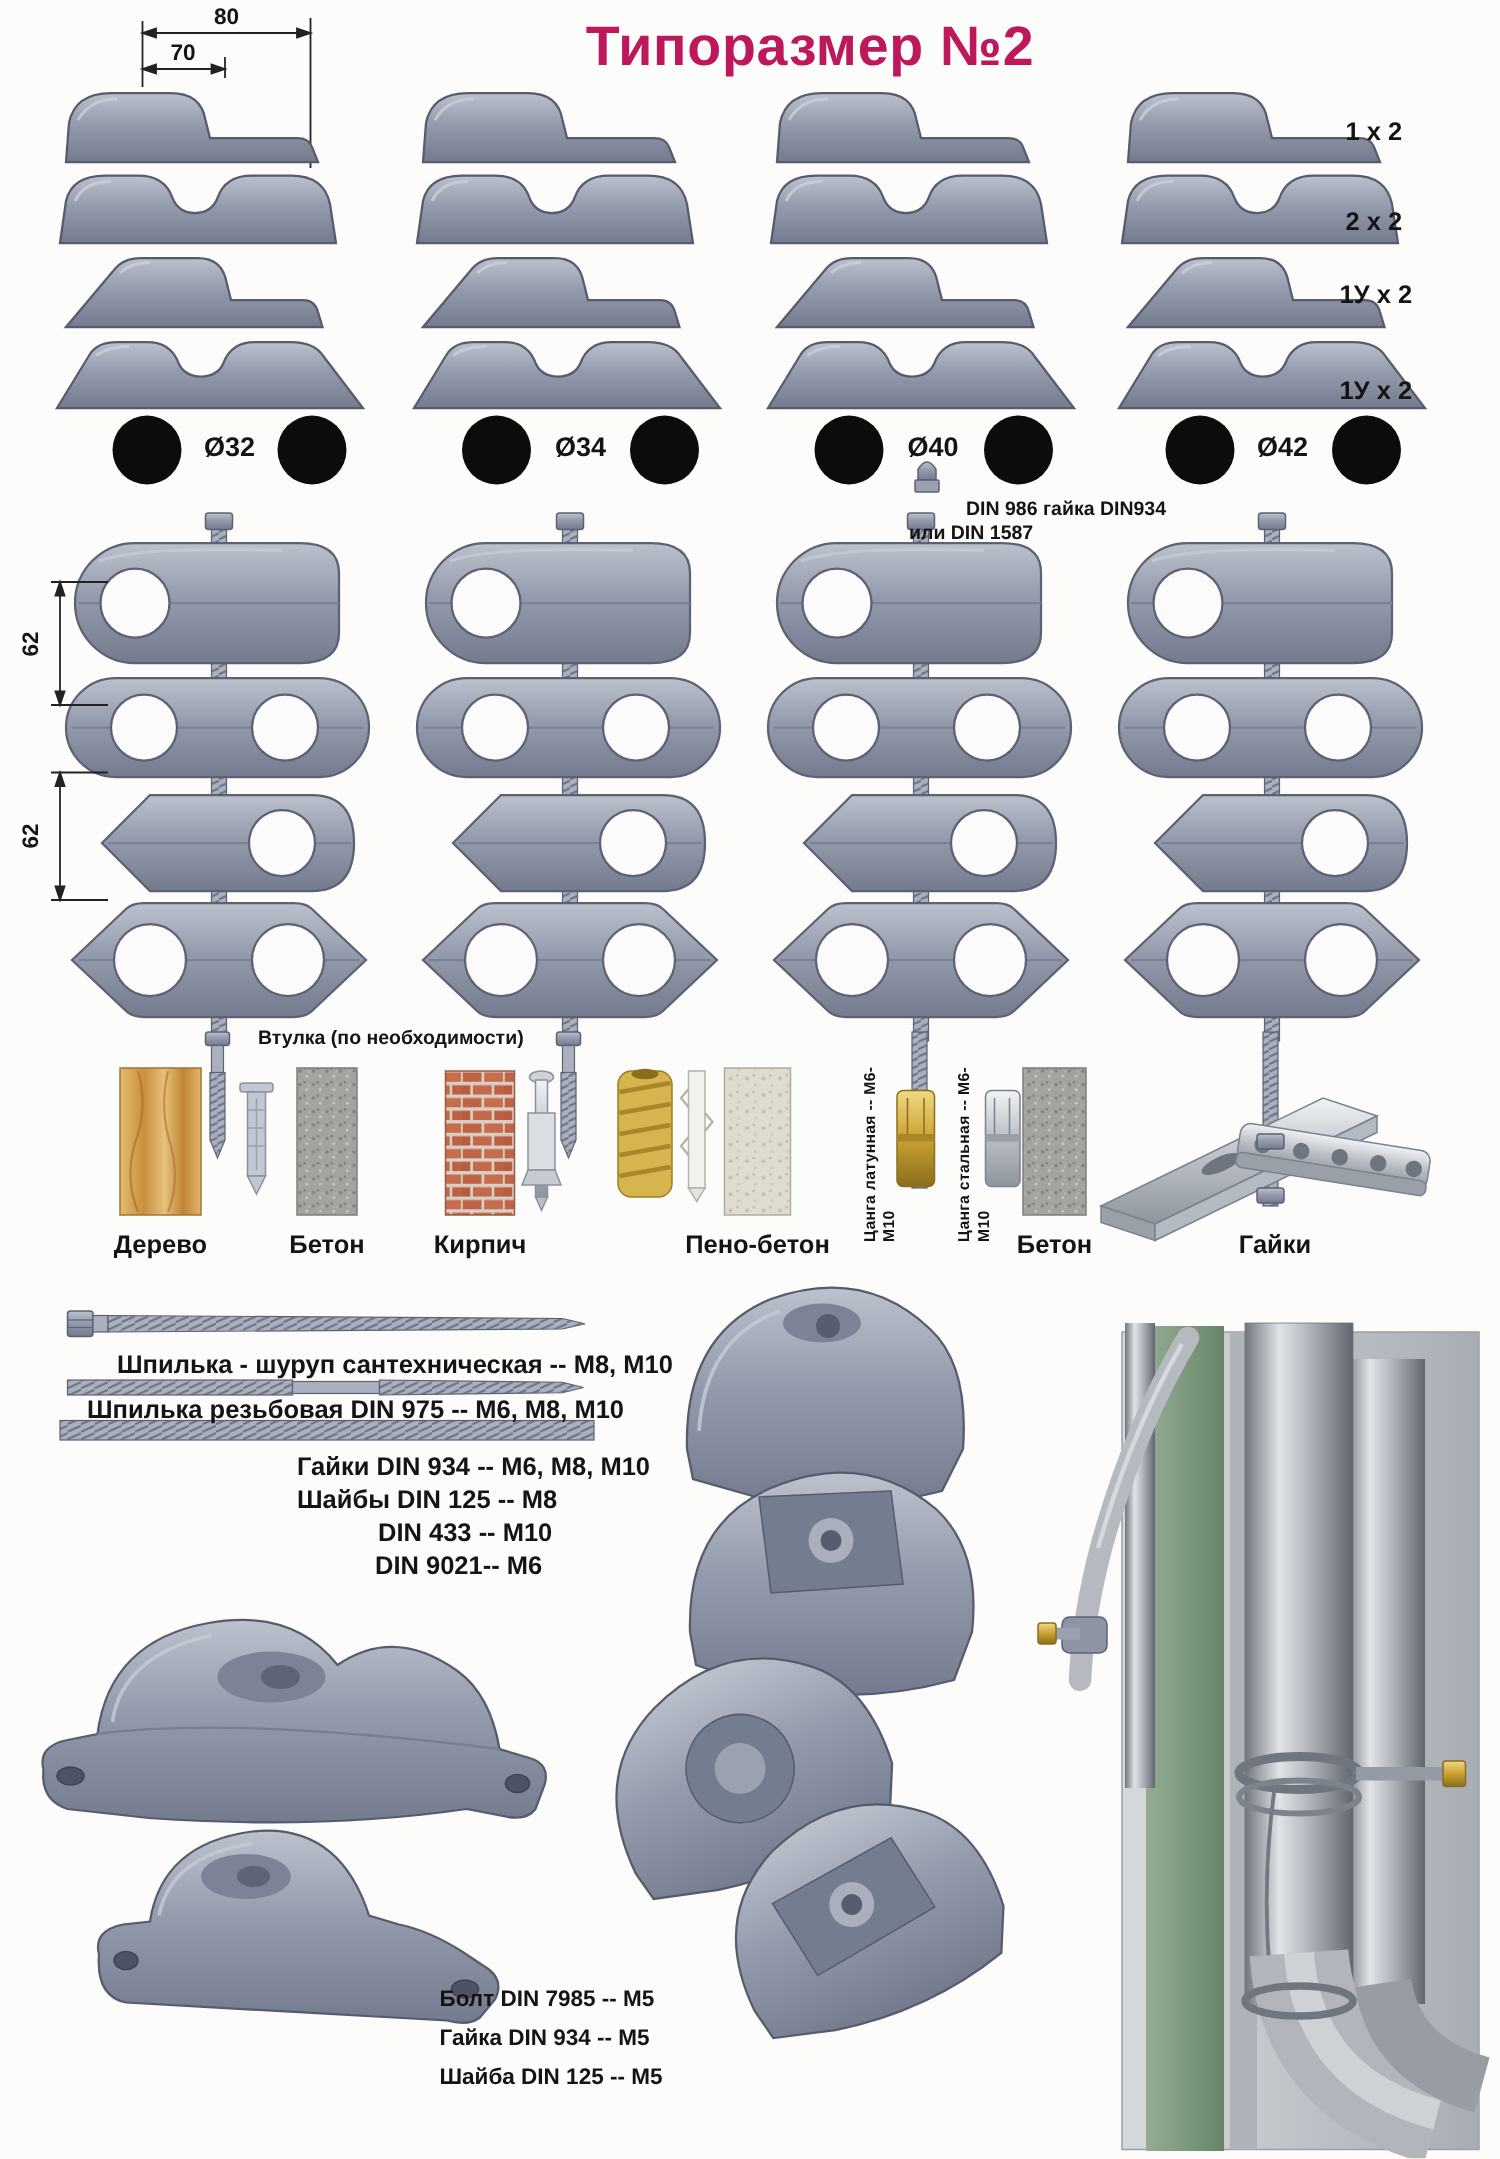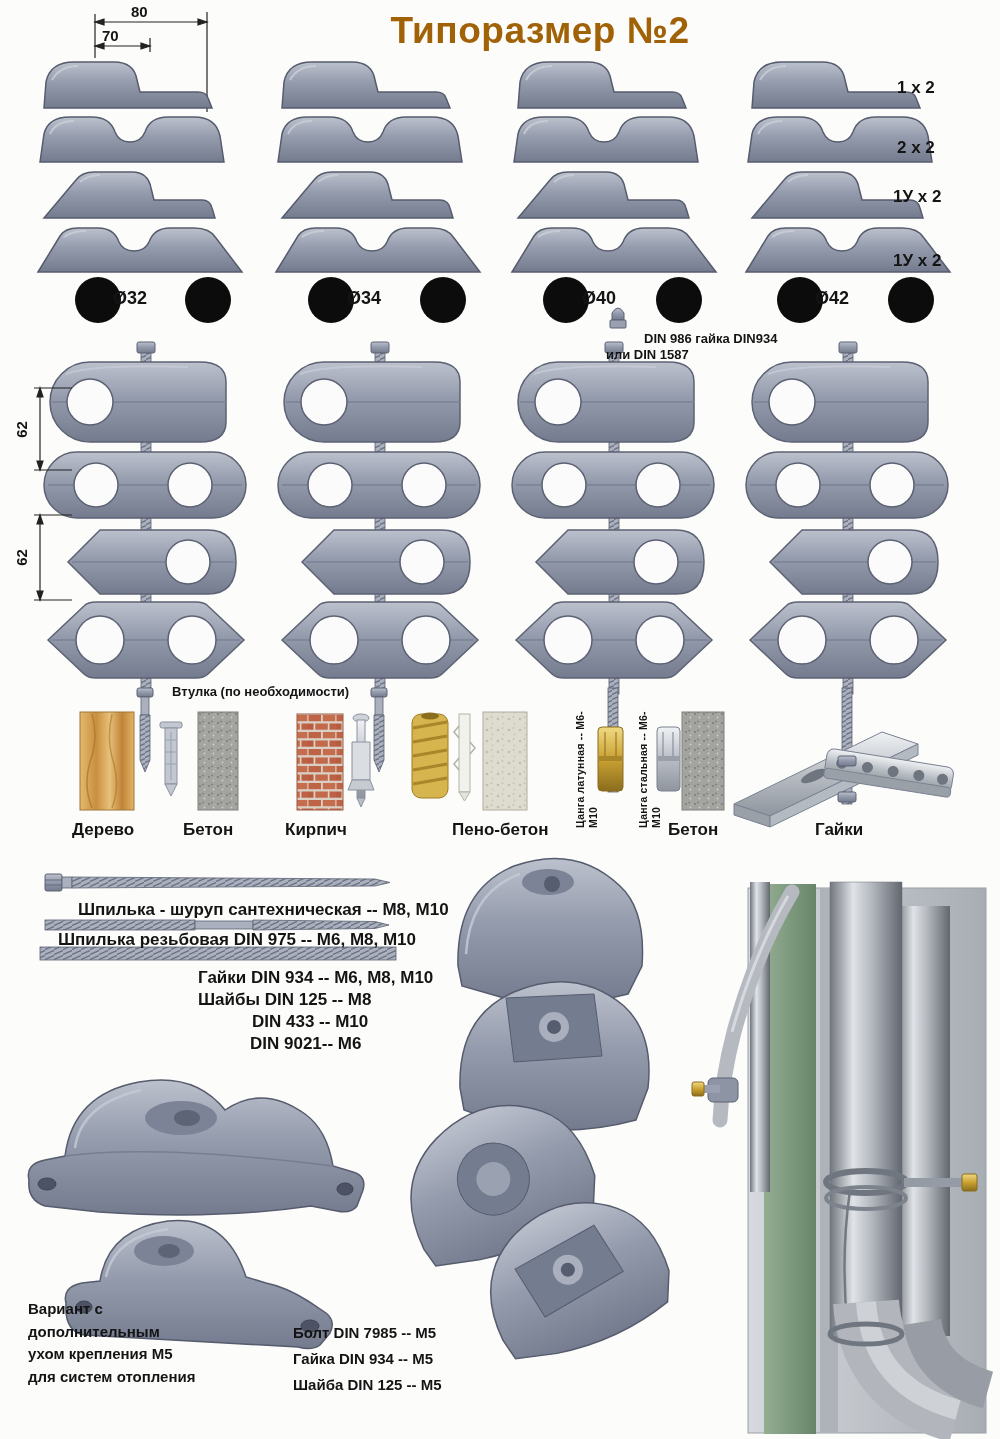--- a/index.html
+++ b/index.html
@@ -2,22 +2,22 @@
 <html><head>
 <meta charset="utf-8">
 <style>
   *{margin:0;padding:0;box-sizing:border-box}
   html,body{background:#ffffff}
   body{font-family:"Liberation Sans","DejaVu Sans",sans-serif}
   .page{position:relative;width:1000px;height:1439px;background:#fcfcfb;overflow:hidden}
   .art{position:absolute;left:0;top:0;width:1000px;height:1439px}
   .lbl{position:absolute;font-weight:bold;color:#141414;line-height:1.25}
   .nw{white-space:nowrap}
-  .c{text-align:left}
-  .title{font-size:37px;color:#a16207;letter-spacing:.5px}
+  .c{text-align:center}
+  .title{font-size:37px;color:#be185d;letter-spacing:.5px}
   .dia{font-size:18px}
   .s13{font-size:13px}
   .s14{font-size:17px}
   .s15{font-size:15px}
   .rot90{transform:rotate(-90deg);transform-origin:center center;width:34px;text-align:center;font-size:15px}
   .vert{writing-mode:vertical-rl;transform:rotate(180deg);font-size:10.5px;height:134px;text-align:left;letter-spacing:.2px}
   .pre{white-space:pre-line;line-height:1.5}
 </style>
 </head>
 <body>
@@ -395,22 +395,18 @@
 <div class="lbl vert" style="left:574px;top:694px">Цанга латунная -- М6-М10</div>
 <div class="lbl vert" style="left:637px;top:694px">Цанга стальная -- М6-М10</div>
 
 <div class="lbl s14 nw" style="left:78px;top:899px">Шпилька - шуруп сантехническая -- М8, М10</div>
 <div class="lbl s14 nw" style="left:58px;top:929px">Шпилька резьбовая DIN 975 -- М6, М8, М10</div>
 <div class="lbl s14 nw" style="left:198px;top:967px">Гайки DIN 934 -- М6, М8, М10</div>
 <div class="lbl s14 nw" style="left:198px;top:989px">Шайбы DIN 125 -- М8</div>
 <div class="lbl s14 nw" style="left:252px;top:1011px">DIN 433 -- М10</div>
 <div class="lbl s14 nw" style="left:250px;top:1033px">DIN 9021-- М6</div>
 
-<div class="lbl s15 pre" style="left:28px;top:1298px;width:200px">Вариант с
-дополнительным
-ухом крепления М5
-для систем отопления</div>
 
 <div class="lbl s15 nw" style="left:293px;top:1324px">Болт DIN 7985 -- М5</div>
 <div class="lbl s15 nw" style="left:293px;top:1350px">Гайка DIN 934 -- М5</div>
 <div class="lbl s15 nw" style="left:293px;top:1376px">Шайба DIN 125 -- М5</div>
 
 </div>
 
 </body></html>

